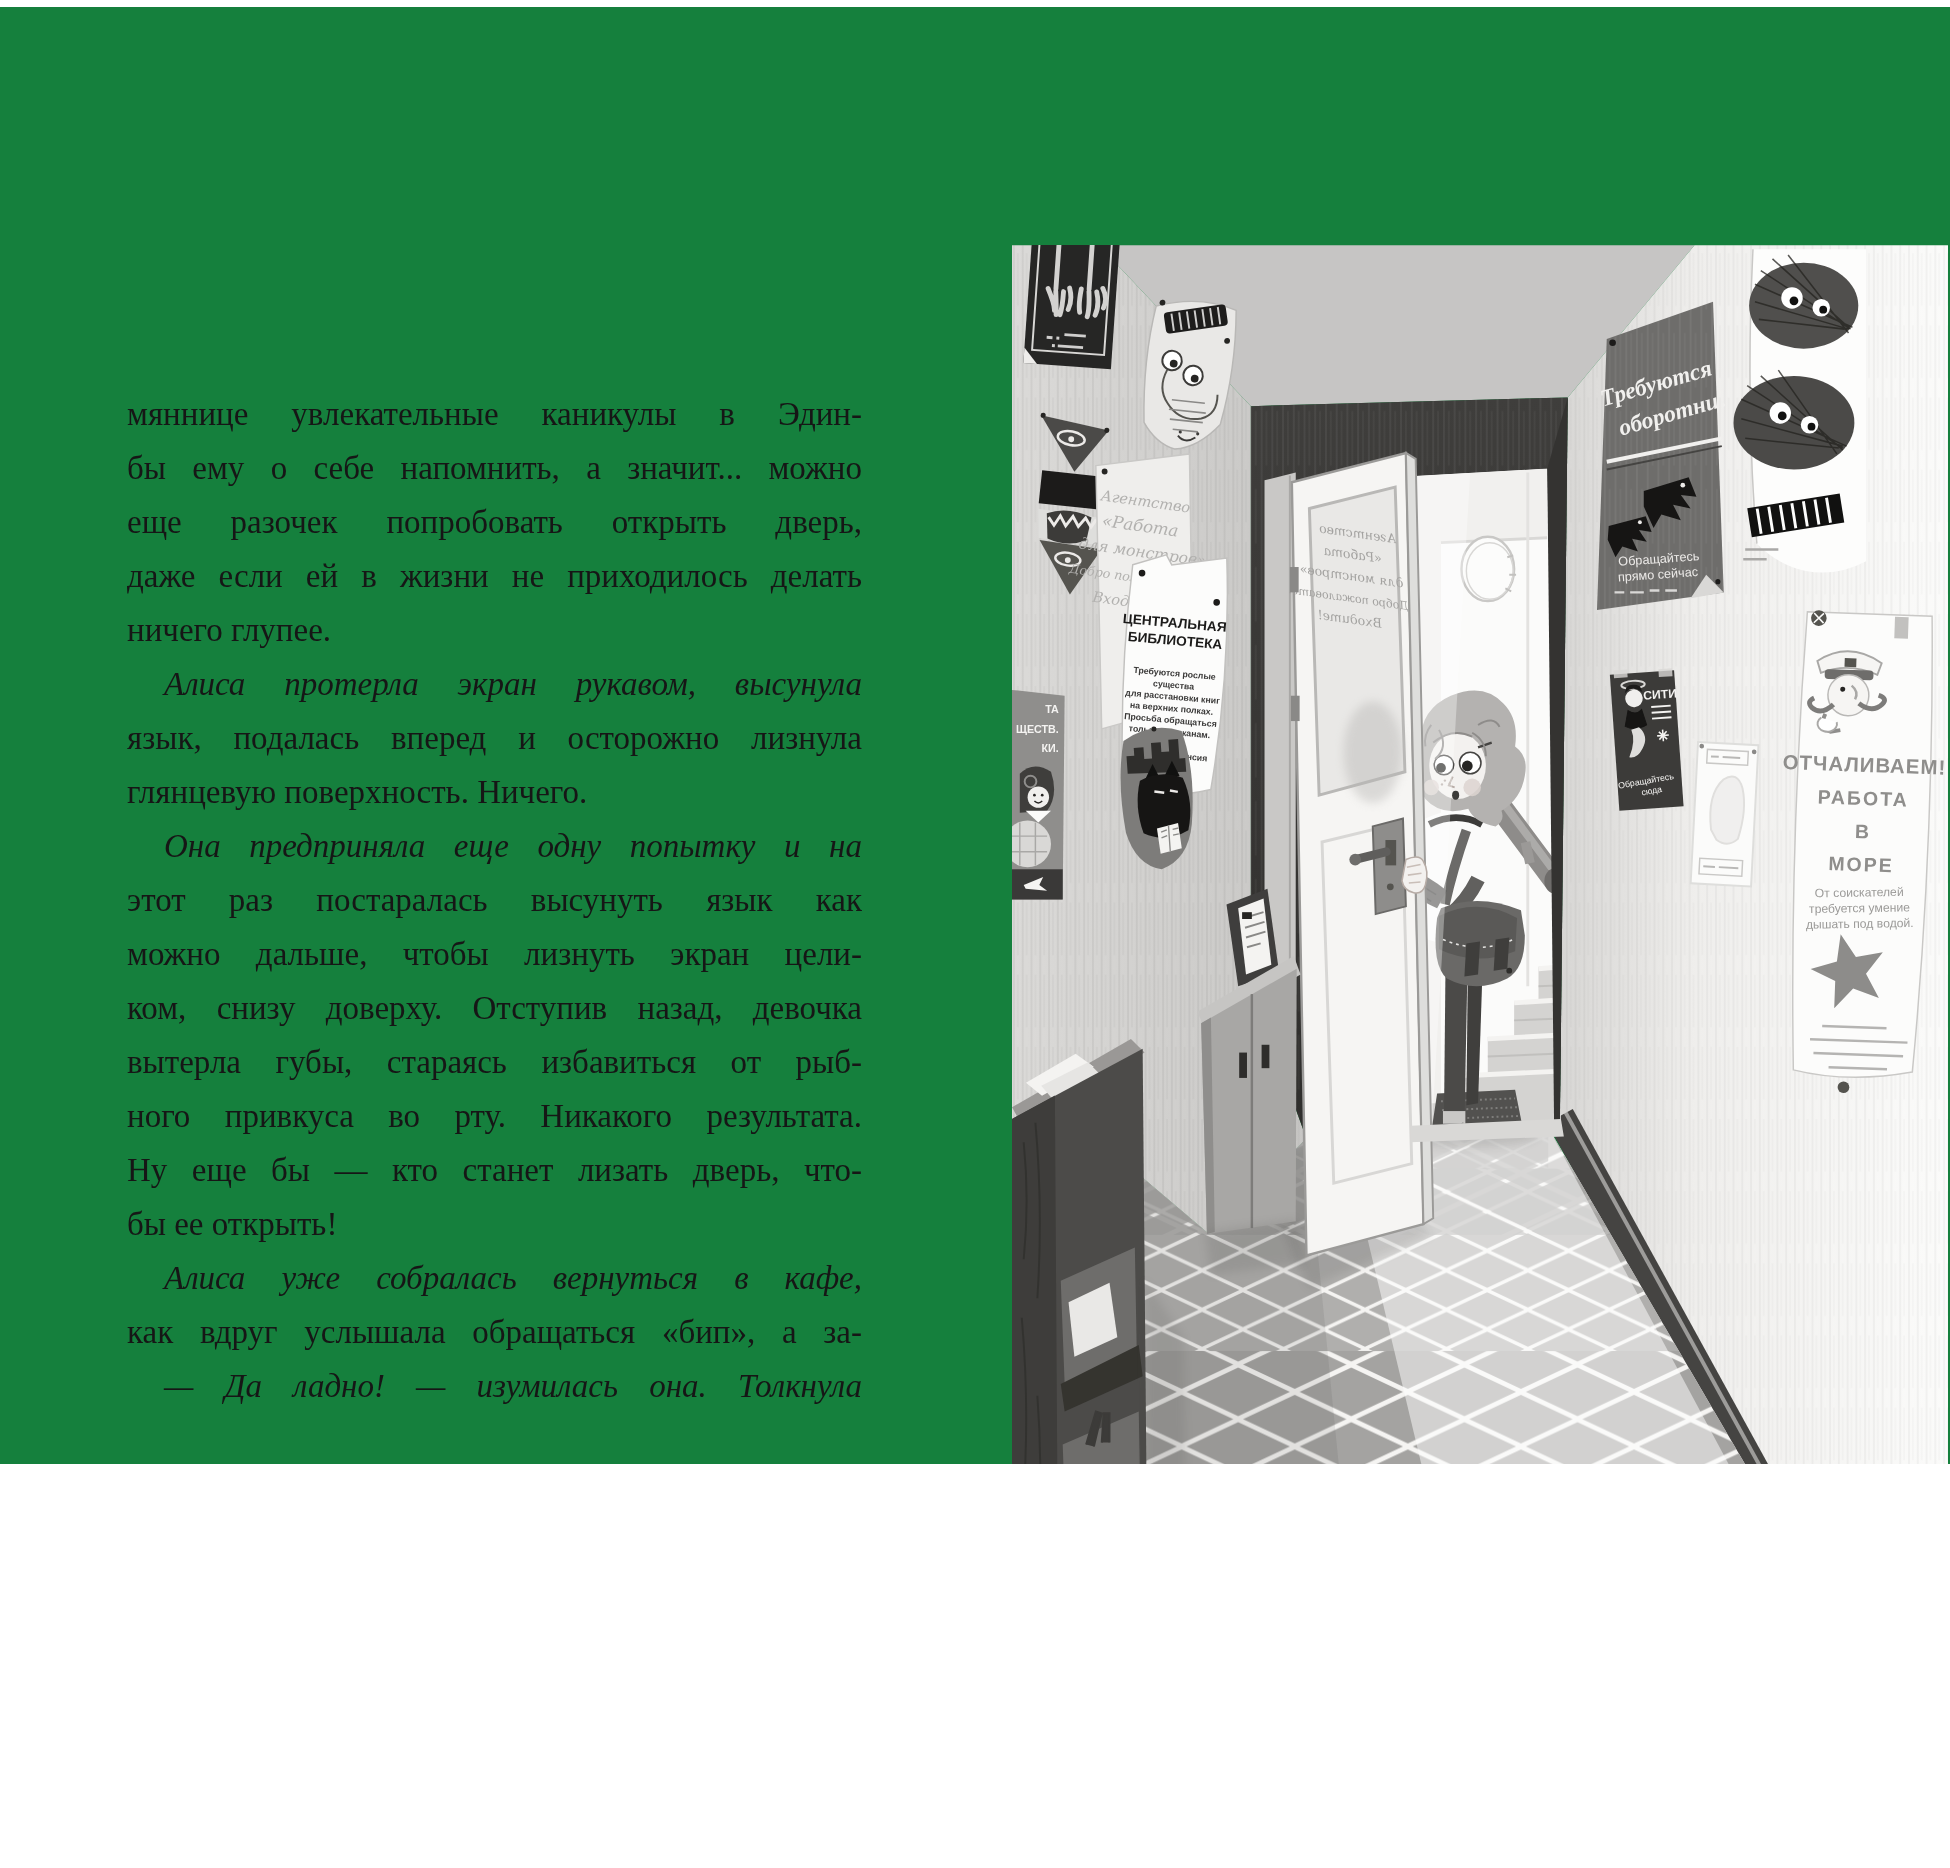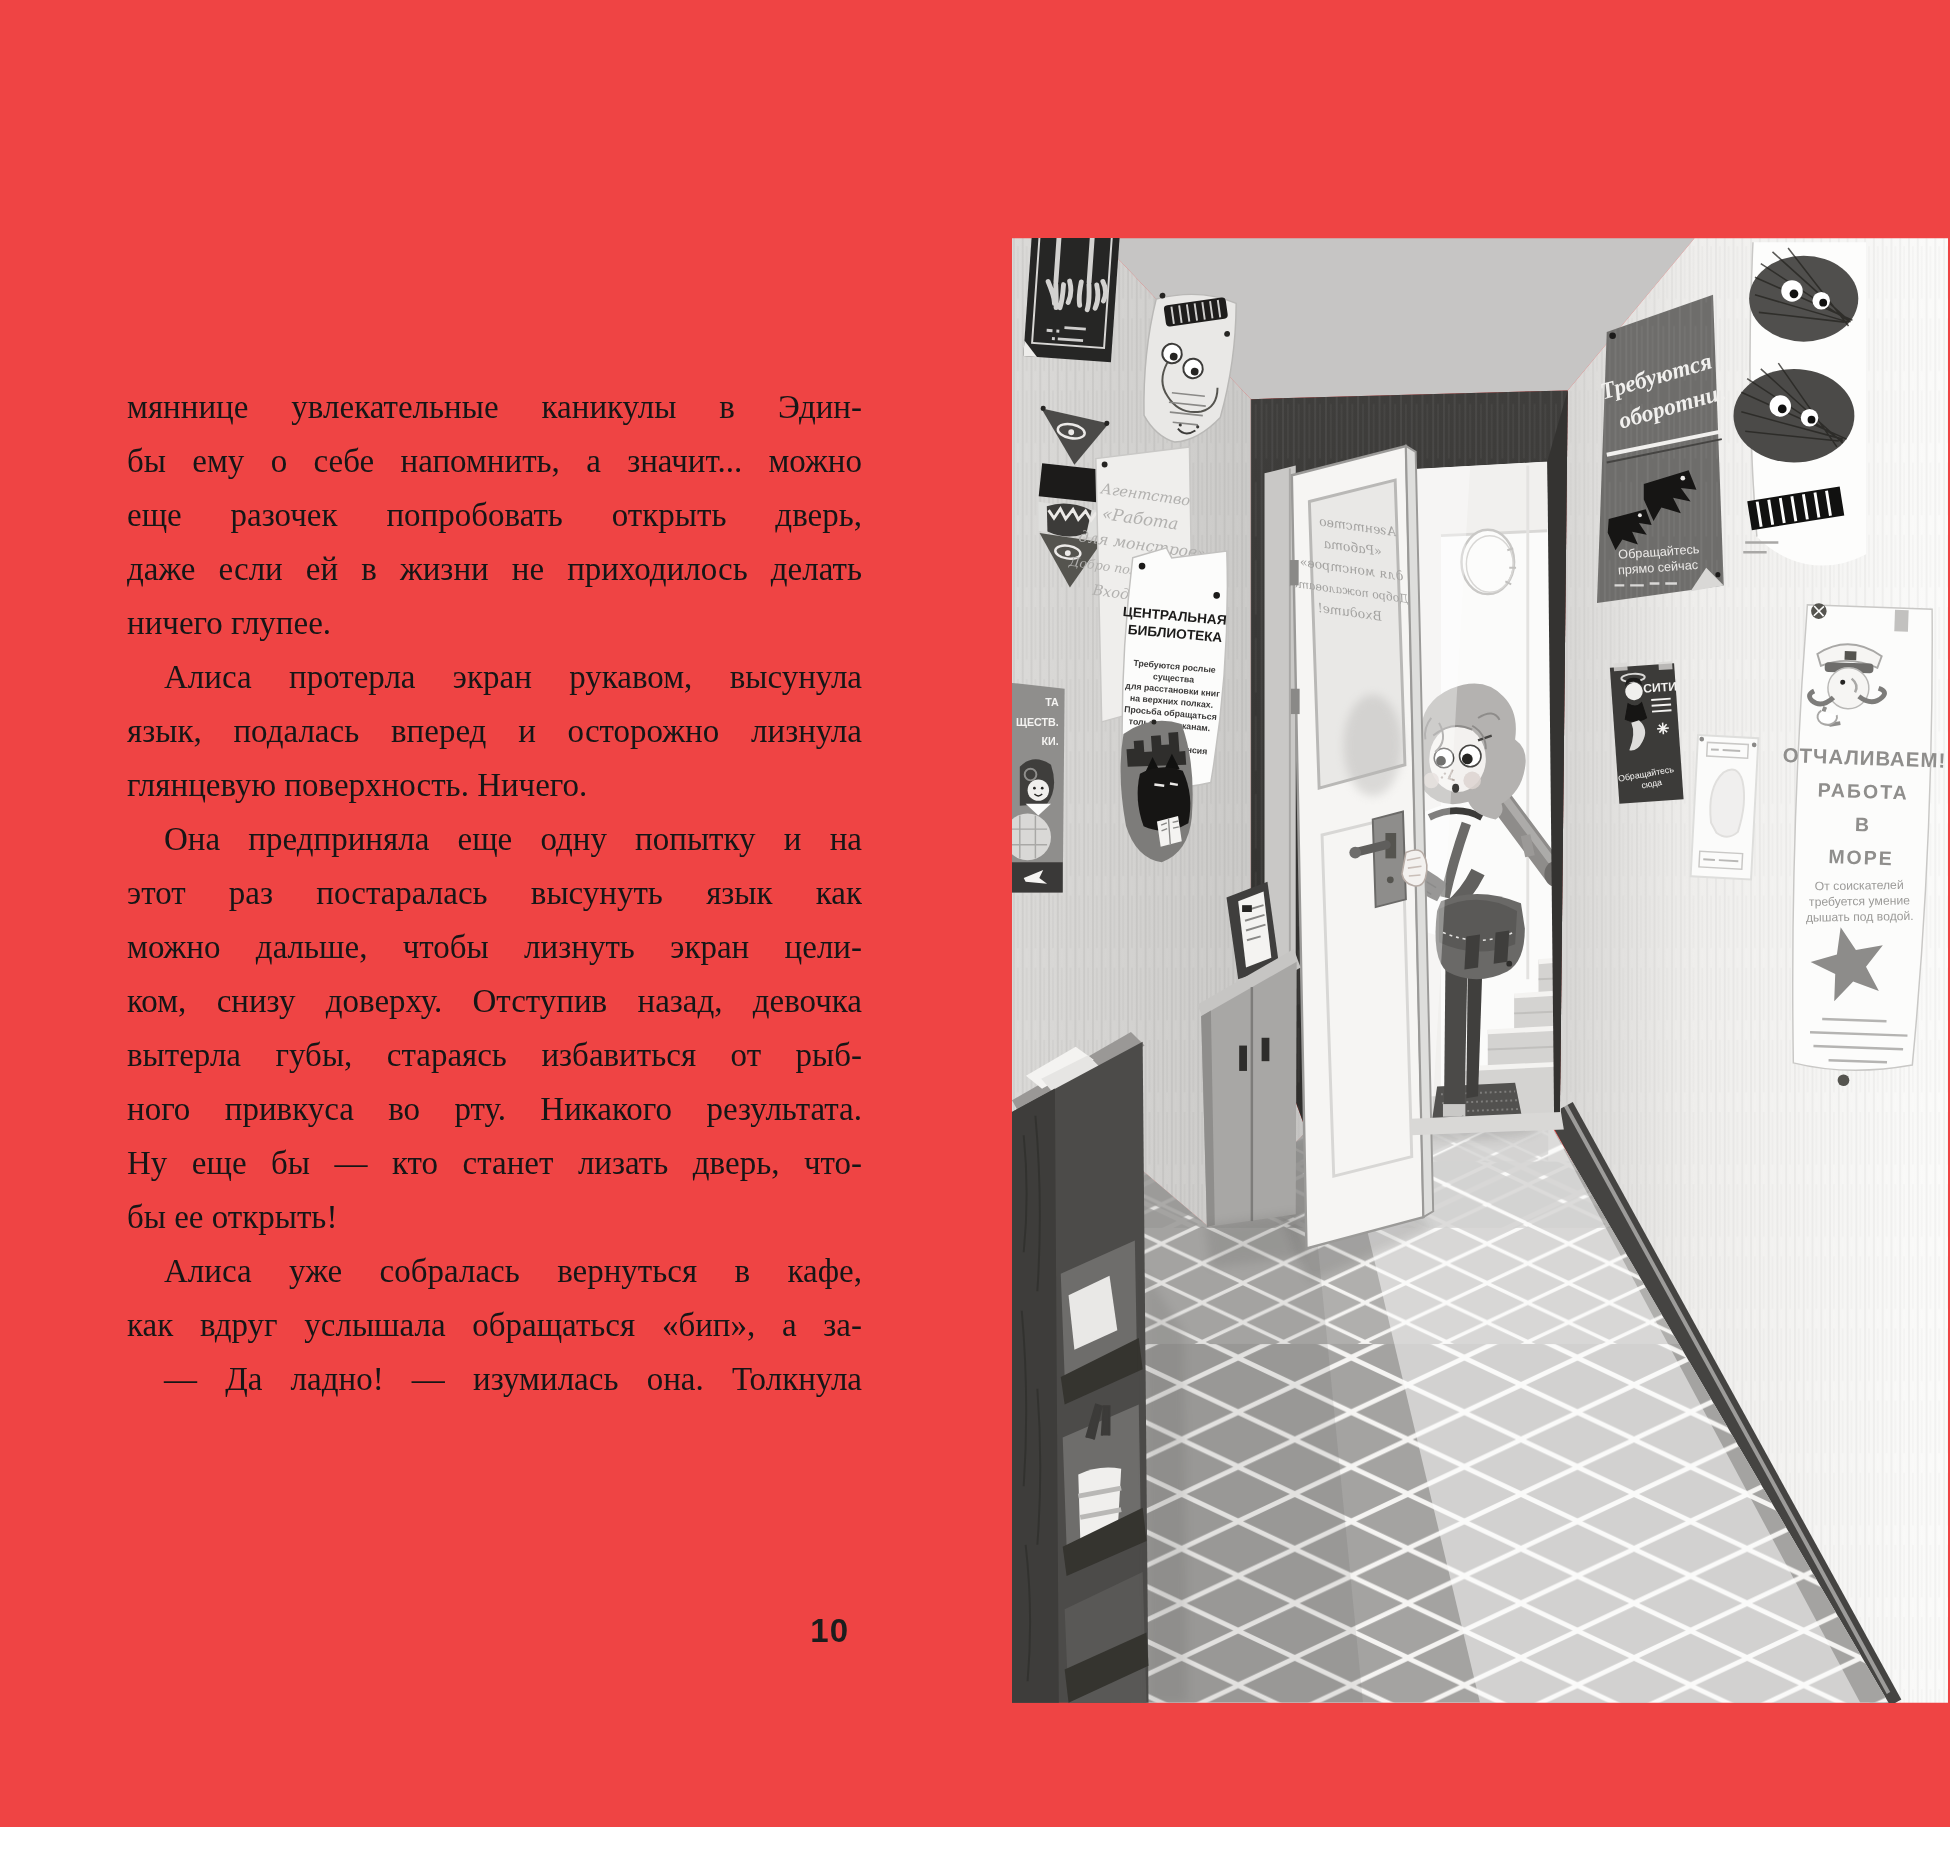--- a/index.html
+++ b/index.html
@@ -1,21 +1,21 @@
 <!DOCTYPE html>
 <html><head>
 <meta charset="utf-8">
 <style>
   html,body{margin:0;padding:0;background:#ffffff;}
-  .page{position:relative;width:1950px;height:1827px;background:#ef4444;overflow:hidden;
-        font-family:"Liberation Serif",serif;}
+  .page{position:relative;width:1950px;height:1457px;background:#15803d;overflow:hidden;
+        font-family:"Liberation Serif",serif;margin-top:7px;}
   .text-column{position:absolute;left:127px;top:380px;width:735px;
         font:33px/54px "Liberation Serif",serif;color:#161616;}
   .text-column .line{text-align:justify;text-align-last:justify;height:54px;overflow:hidden;}
-  .text-column .line.indent{text-indent:37px;}
+  .text-column .line.indent{text-indent:37px;font-style:italic;}
   .text-column .line.last{text-align-last:left;}
   .page-number{position:absolute;left:114px;top:1611px;width:735px;text-align:right;
         font:bold 33px/39px "Liberation Sans",sans-serif;color:#1d1d1d;letter-spacing:1px;}
   .illustration{position:absolute;left:1012px;top:238px;width:936px;height:1465px;}
   .t-sans{font-family:"Liberation Sans",sans-serif;}
   .t-script{font-family:"DejaVu Serif",serif;font-style:italic;}
   .t-serifb{font-family:"Liberation Serif",serif;font-style:italic;font-weight:bold;}
 </style>
 </head>
 <body>

